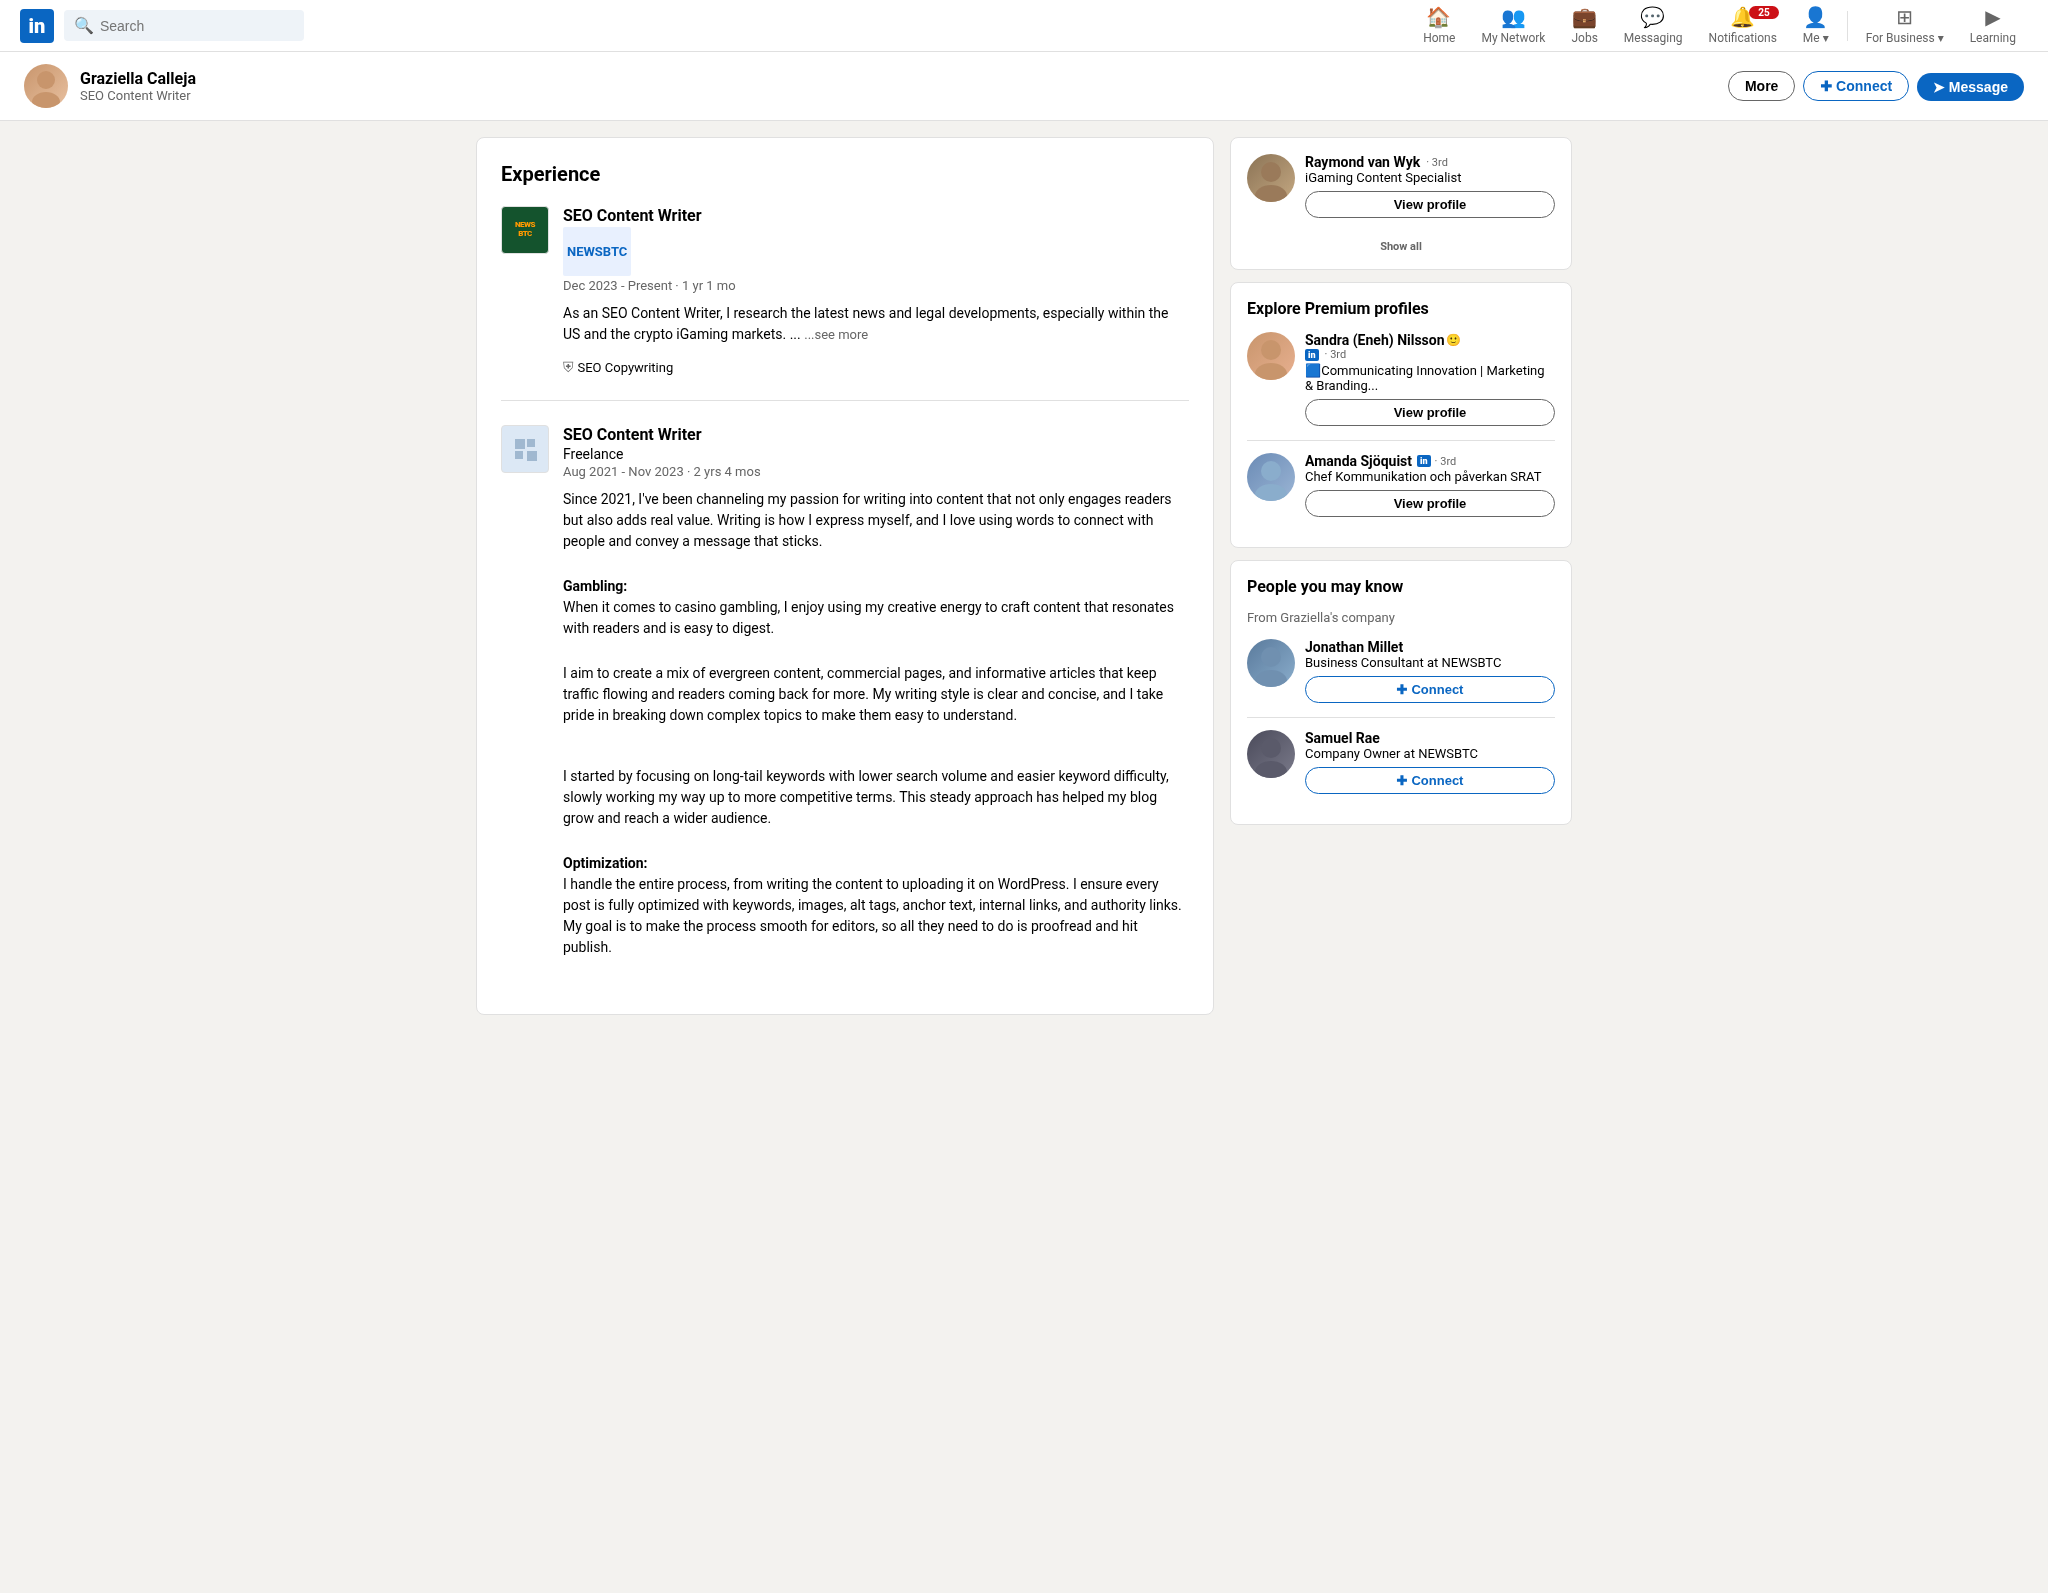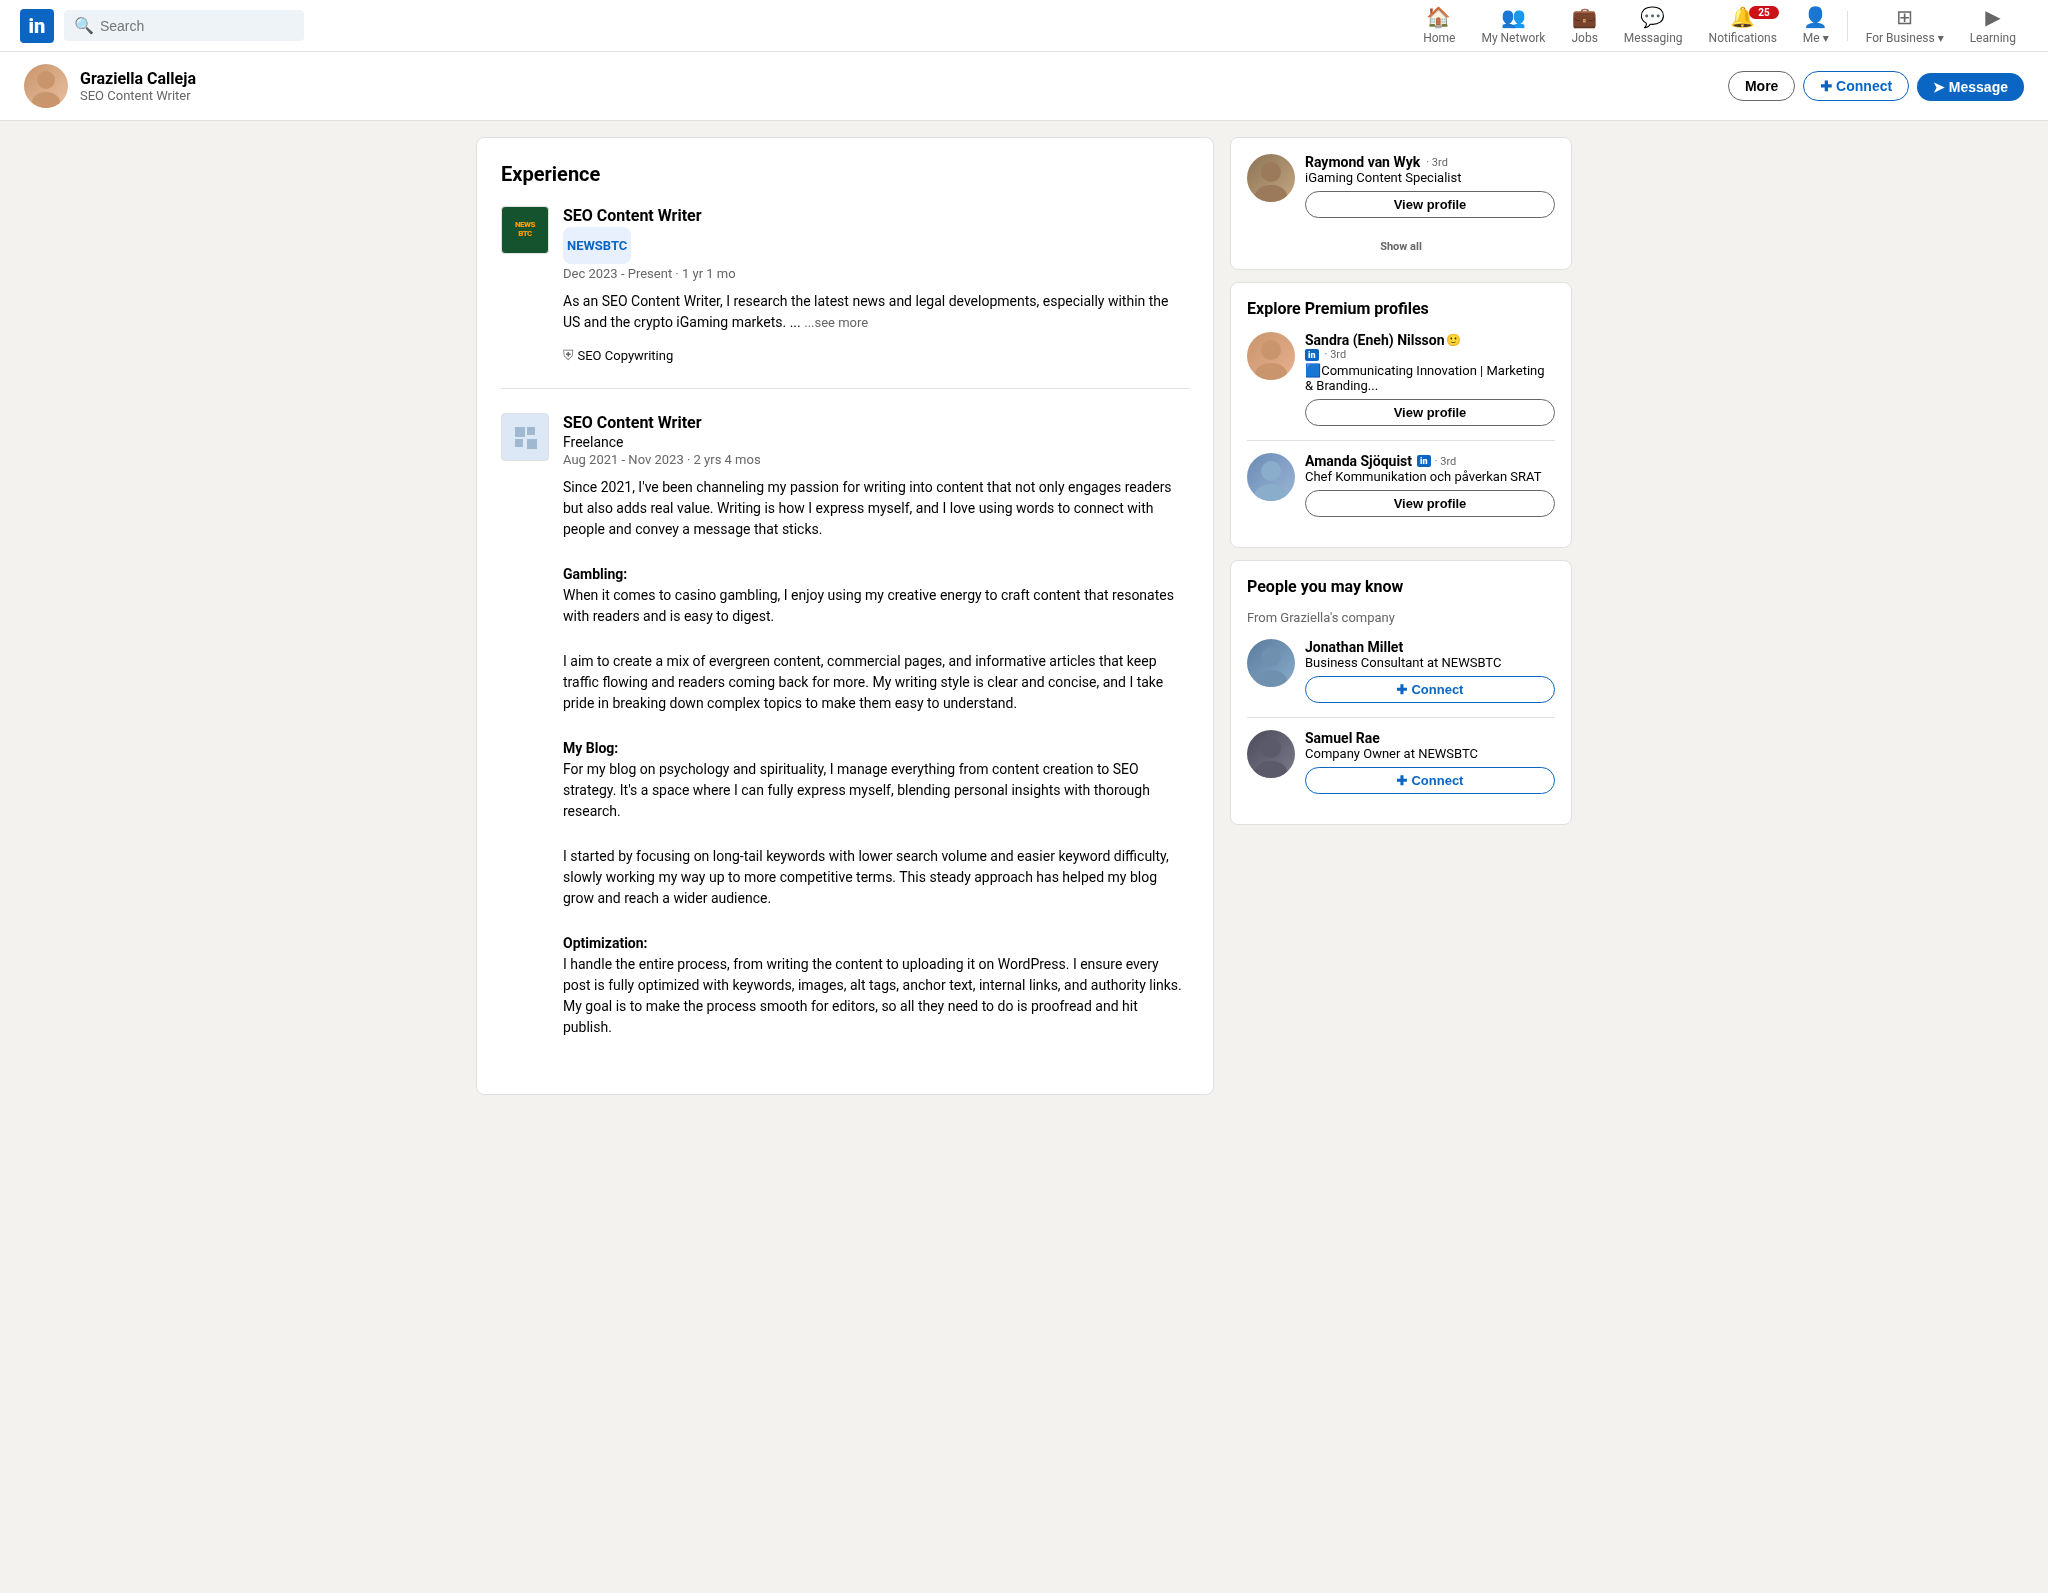--- a/index.html
+++ b/index.html
@@ -209,22 +209,22 @@
     .exp-logo-freelance svg { width: 32px; height: 32px; }
 
     .exp-body { flex: 1; }
     .exp-title { font-size: 16px; font-weight: 700; color: #000; margin-bottom: 2px; }
     .exp-company-highlight {
       display: inline-block;
       background: #e8f0fe;
       color: #0a66c2;
       font-weight: 700;
       font-size: 13px;
-      padding: 11px 4px;
-      border-radius: 8px;
+      padding: 17px 4px;
+      border-radius: 2px;
       margin-bottom: 2px;
     }
     .exp-company { font-size: 14px; color: #000; margin-bottom: 2px; }
     .exp-dates { font-size: 13px; color: #666; margin-bottom: 10px; }
     .exp-description { font-size: 14px; color: #000; line-height: 1.5; margin-bottom: 8px; }
     .exp-see-more { color: #666; font-size: 13px; cursor: pointer; }
 
     .skill-tag {
       display: inline-flex;
       align-items: center;
@@ -445,21 +445,20 @@
         <div class="exp-title">SEO Content Writer</div>
         <div class="exp-company">Freelance</div>
         <div class="exp-dates">Aug 2021 - Nov 2023 · 2 yrs 4 mos</div>
 
         <div class="exp-description">Since 2021, I've been channeling my passion for writing into content that not only engages readers but also adds real value. Writing is how I express myself, and I love using words to connect with people and convey a message that sticks.</div>
         <br>
         <div class="exp-description"><strong>Gambling:</strong><br>When it comes to casino gambling, I enjoy using my creative energy to craft content that resonates with readers and is easy to digest.</div>
         <br>
         <div class="exp-description">I aim to create a mix of evergreen content, commercial pages, and informative articles that keep traffic flowing and readers coming back for more. My writing style is clear and concise, and I take pride in breaking down complex topics to make them easy to understand.</div>
         <br>
-        <div class="exp-description"><strong>My Blog:</strong><br>For my blog on psychology and spirituality, I manage everything from content creation to SEO strategy. It's a space where I can fully express myself, blending personal insights with thorough research.</div>
         <br>
         <div class="exp-description">I started by focusing on long-tail keywords with lower search volume and easier keyword difficulty, slowly working my way up to more competitive terms. This steady approach has helped my blog grow and reach a wider audience.</div>
         <br>
         <div class="exp-description"><strong>Optimization:</strong><br>I handle the entire process, from writing the content to uploading it on WordPress. I ensure every post is fully optimized with keywords, images, alt tags, anchor text, internal links, and authority links.<br>My goal is to make the process smooth for editors, so all they need to do is proofread and hit publish.</div>
       </div>
     </div>
   </div>
 
   <aside class="sidebar">
 

